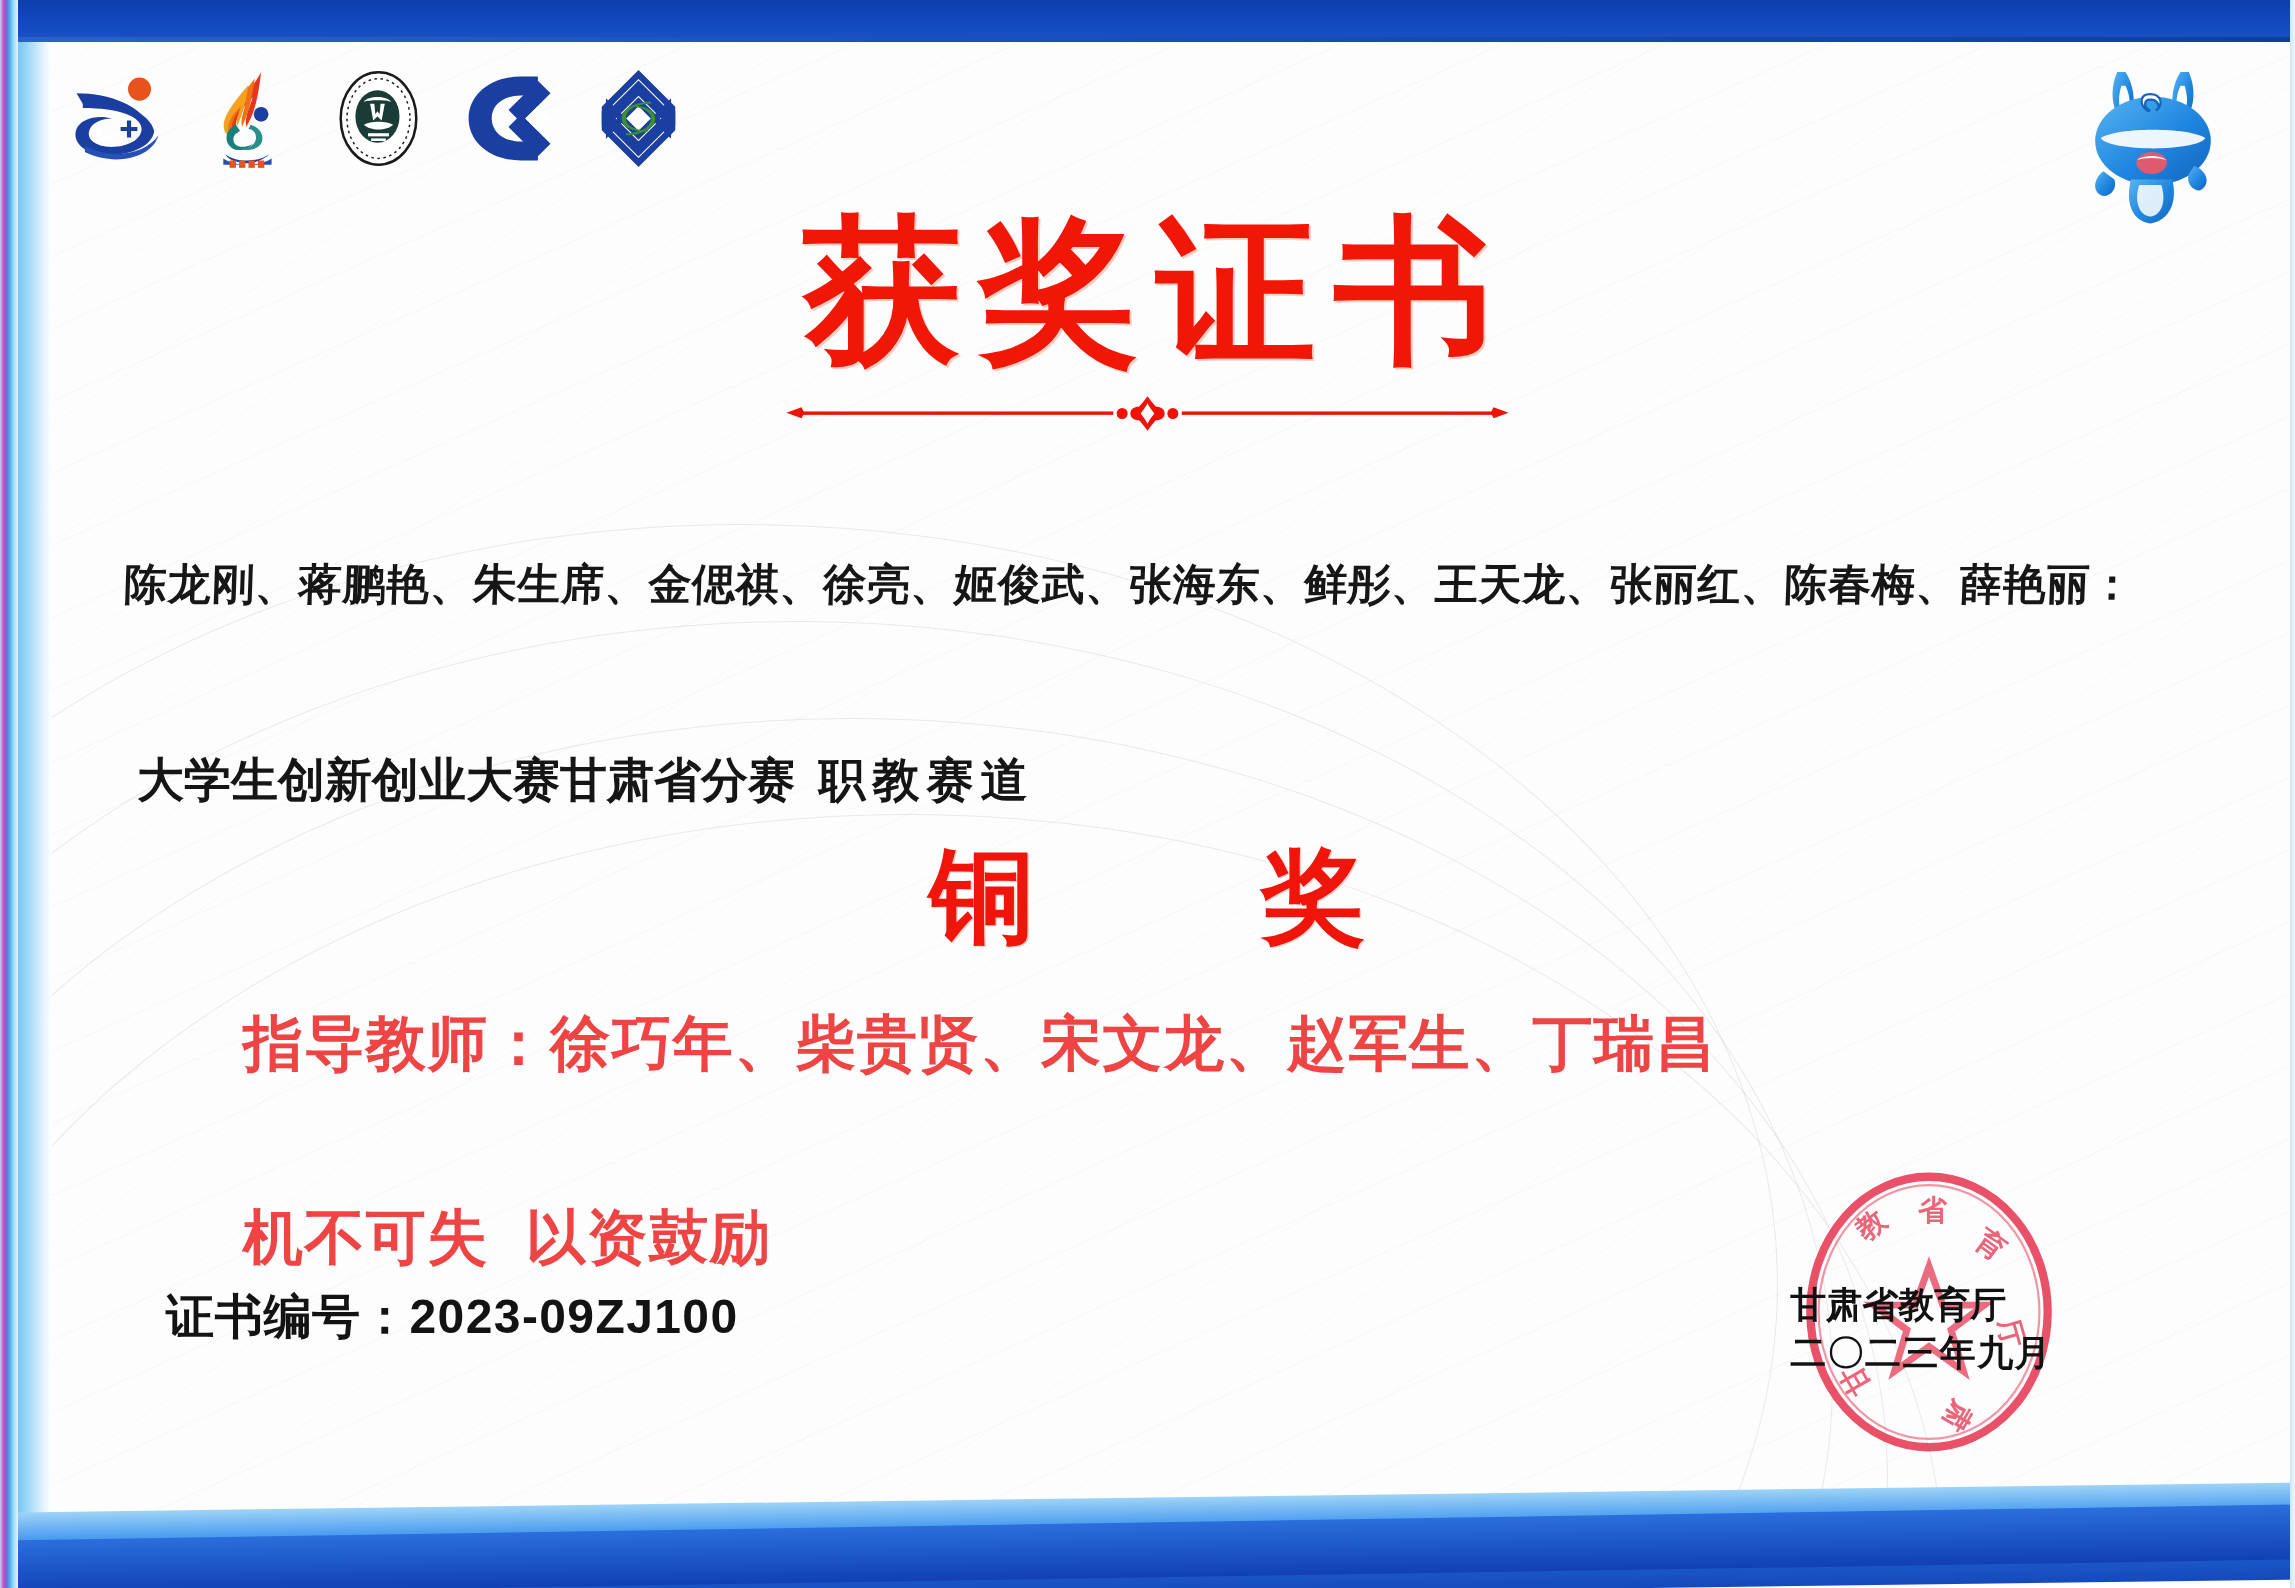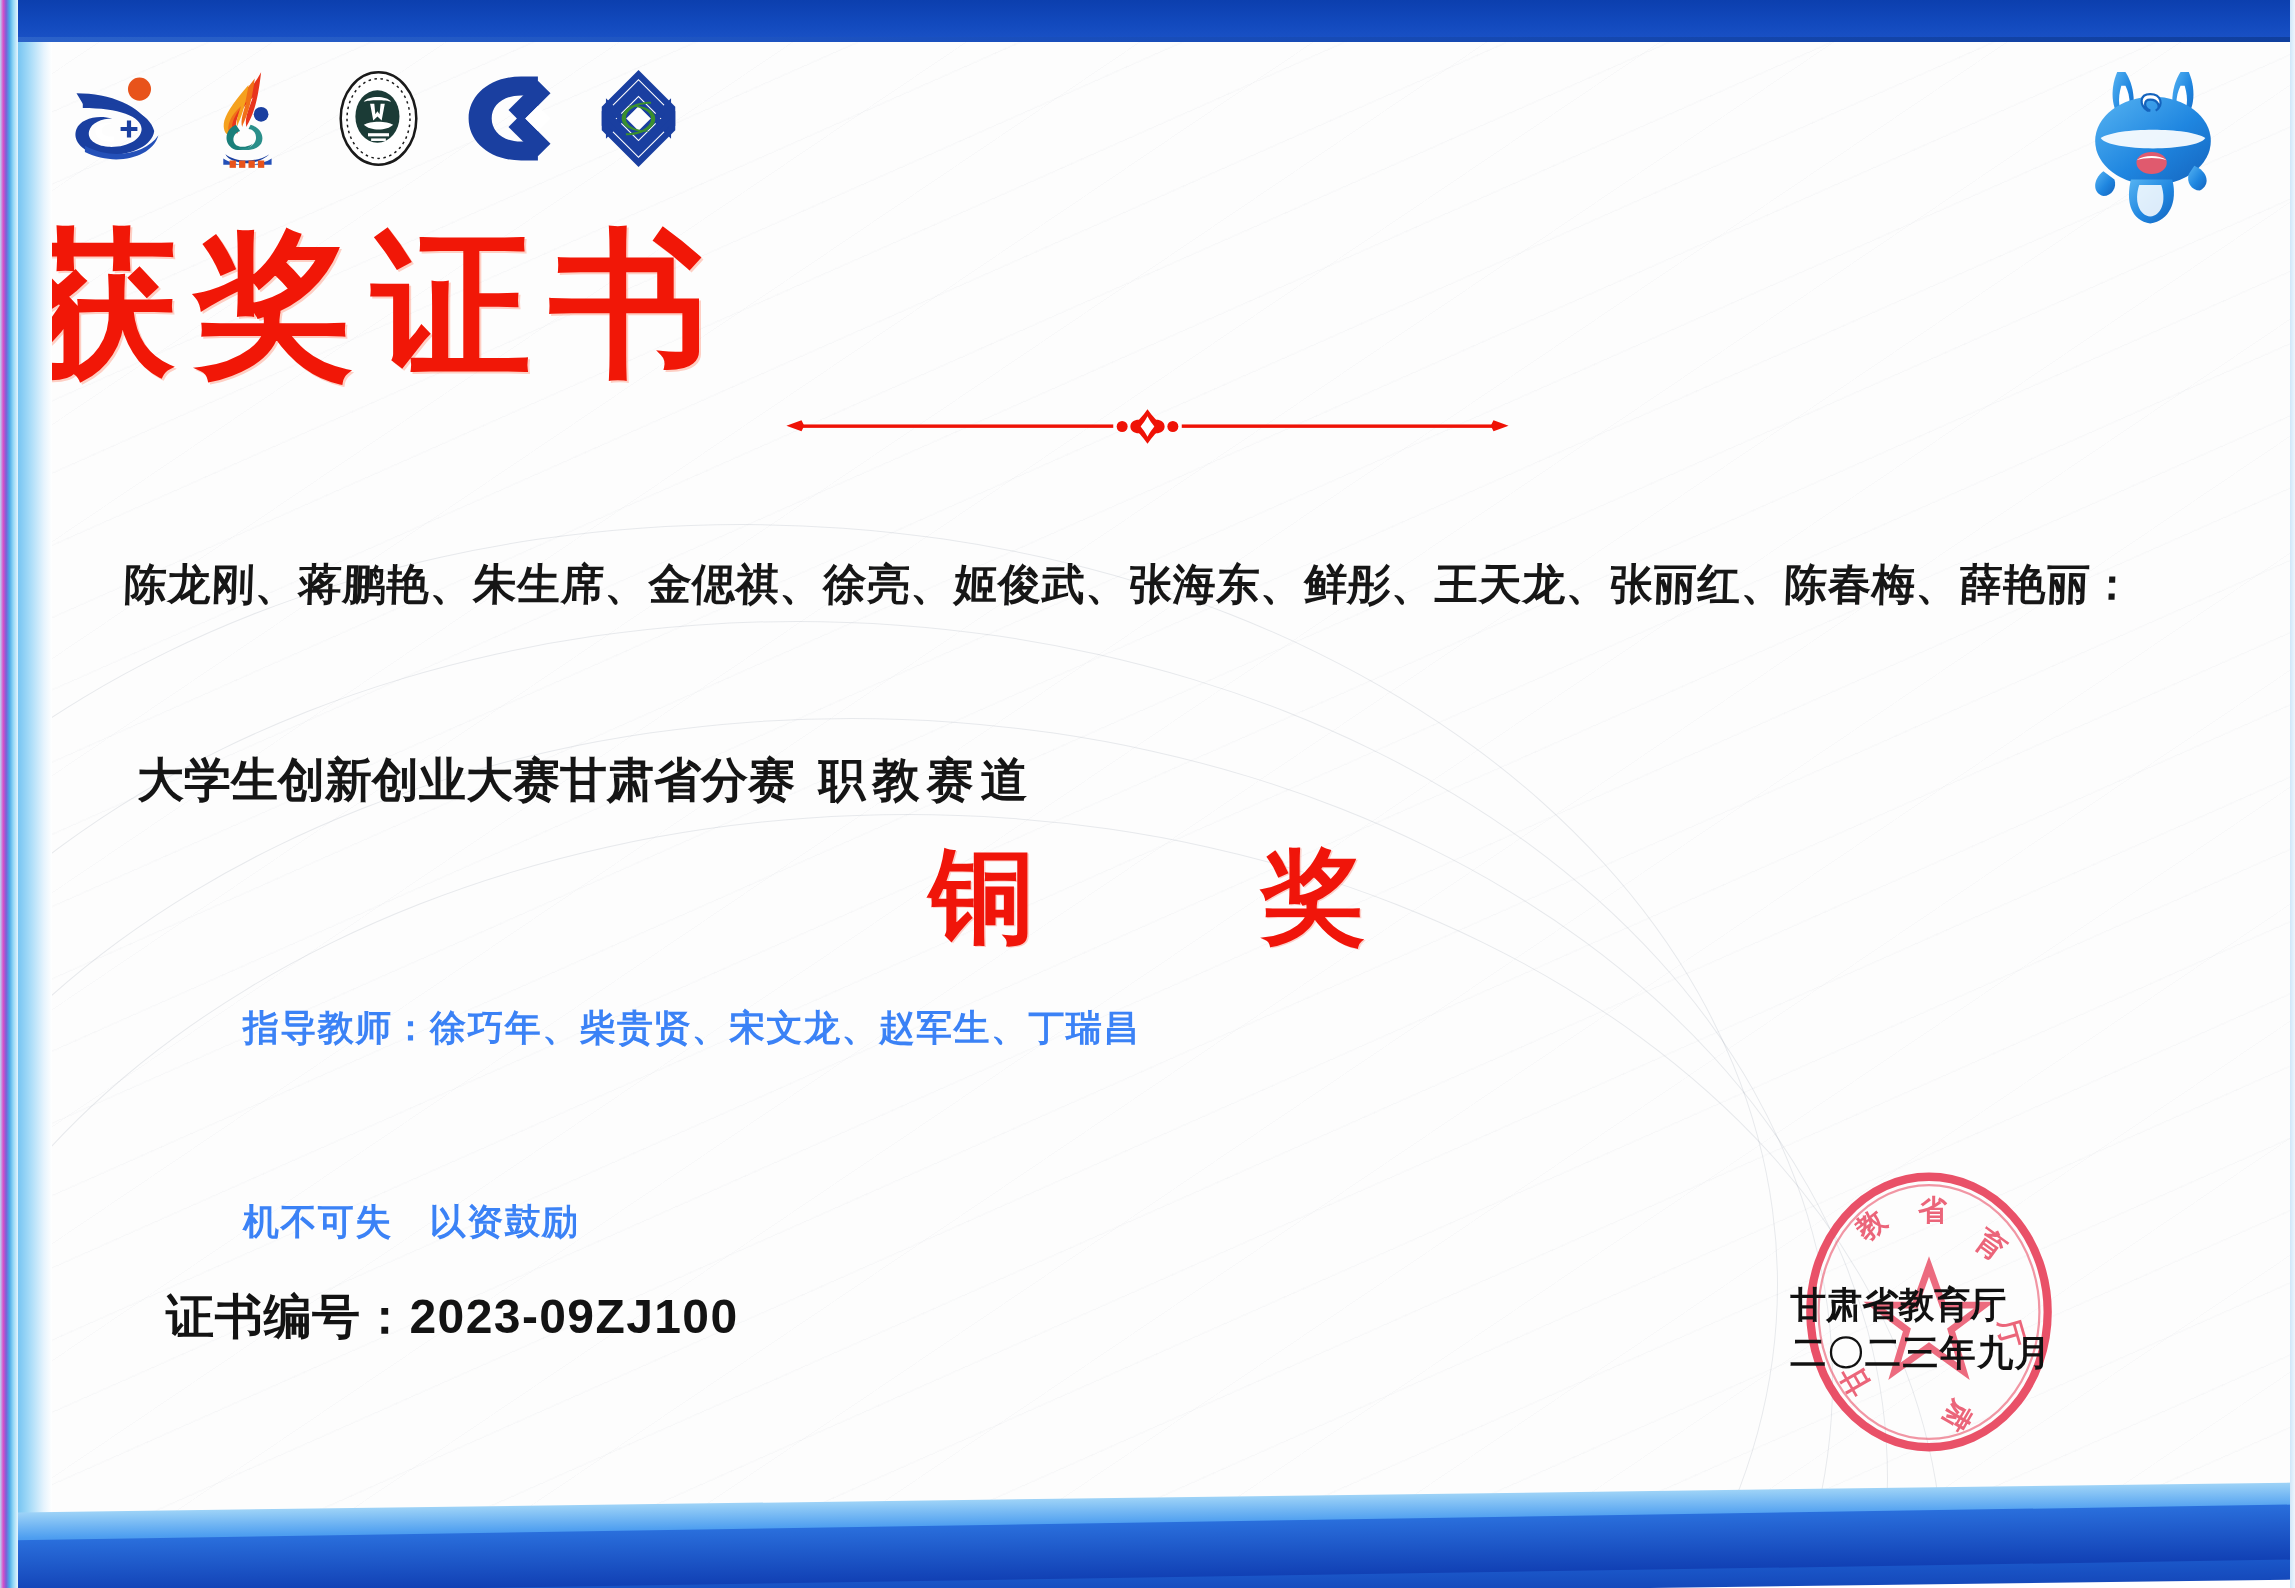--- a/index.html
+++ b/index.html
@@ -96,21 +96,22 @@
   .logo{width:105px;height:105px;position:relative;}
 
   
   .mascot{
     position:absolute;right:59px;top:50px;
     width:166px;height:179px;
   }
 
   
   .title-block{
-    position:absolute;left:0;right:0;top:224px;
+    position:absolute;left:0;right:0;top:211px;
+    text-align:center;
   }
   .title{
     font-family:"DejaVu Serif","Liberation Serif",serif;
     font-size:159px;
     font-weight:700;
     color:#f11707;
     letter-spacing:18px;
     line-height:1;
     text-indent:18px;
     text-shadow:2.1px 2.1px 0 rgba(255,120,90,.35);
@@ -145,21 +146,21 @@
     text-align:center;
     font-family:"DejaVu Serif","Liberation Serif",serif;
     font-size:104px;font-weight:700;color:#f0150a;
     letter-spacing:62px;text-indent:62px;
     text-shadow:1.4px 1.4px 0 rgba(250,110,90,.3);
   }
 
   .detail-line{
     position:absolute;left:243px;
     font-family:"Liberation Serif","DejaVu Serif",serif;
-    font-size:36px;font-weight:700;color:#3b82f6;
+    font-size:60px;font-weight:700;color:#ef4444;
     white-space:nowrap;letter-spacing:1.4px;
   }
   .detail-1{top:1004px;}
   .detail-2{top:1101px;}
   .detail-3{top:1198px;}
   .detail-3 .gap{display:inline-block;width:37px;}
 
   .cert-no{
     position:absolute;left:166px;top:1285px;
     font-family:"Liberation Sans","DejaVu Sans",sans-serif;

